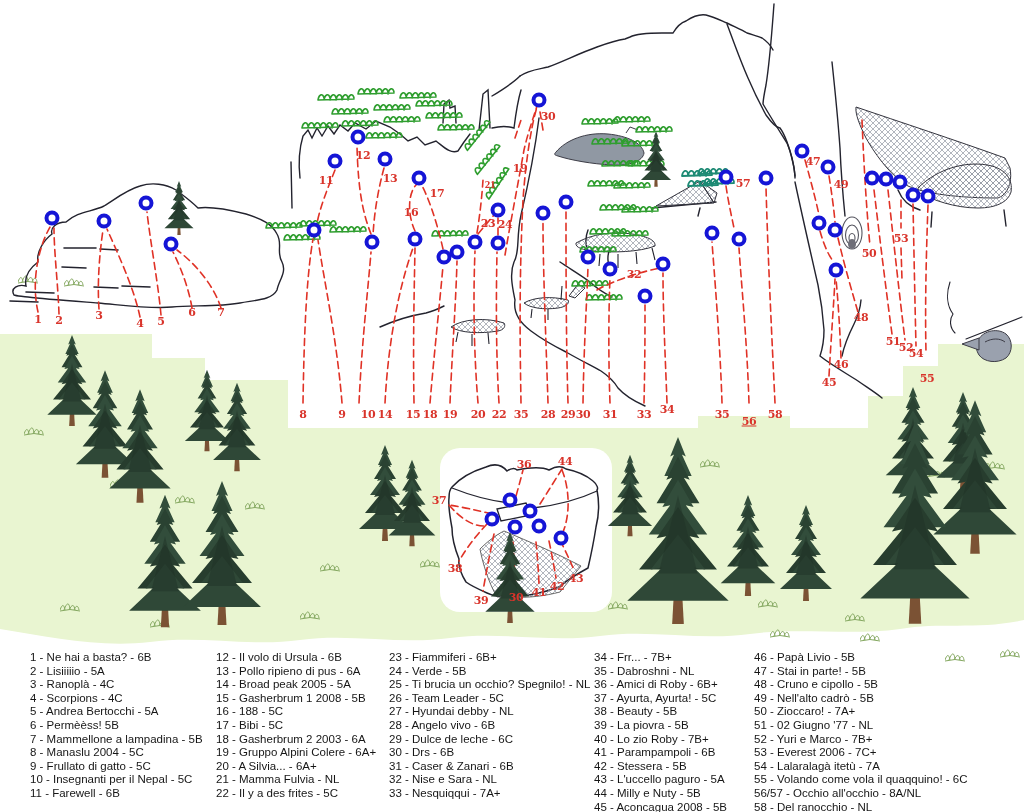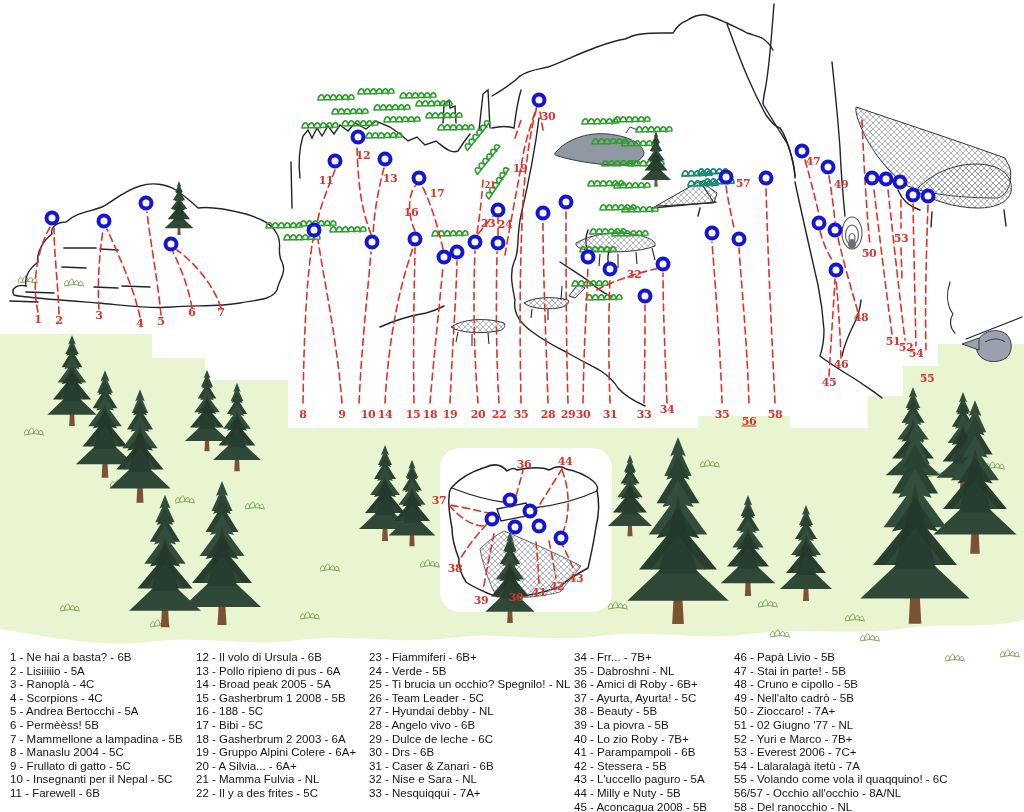--- a/index.html
+++ b/index.html
@@ -7,21 +7,21 @@
          font-family:"Liberation Sans",sans-serif;}
   .stage svg{position:absolute;left:0;top:0;}
   .marker{position:absolute;width:15px;height:15px;box-sizing:border-box;
           border:4px solid #1515d6;background:#fff;border-radius:50%;
           transform:translate(-50%,-50%);}
   .rnum{position:absolute;transform:translate(-50%,-50%);
         font-family:"DejaVu Serif",serif;font-size:11px;font-weight:600;
         color:#cf382a;letter-spacing:-0.3px;white-space:nowrap;}
   .legend-col{position:absolute;top:651px;font-size:11.5px;line-height:13.6px;
               color:#161616;white-space:nowrap;}
-  .legend-col div{height:13.6px;}
+  .legend-col div{height:13.6px;margin-left:20px;}
 </style>
 </head>
 <body>
 
 <div class="stage" id="stage">
 
 <svg width="1024" height="812" viewBox="0 0 1024 812">
   <defs>
     <pattern id="hx" width="6" height="6" patternUnits="userSpaceOnUse">
       <path d="M0,6 L6,0 M0,0 L6,6" stroke="#9096a2" stroke-width="0.7" fill="none"></path>

